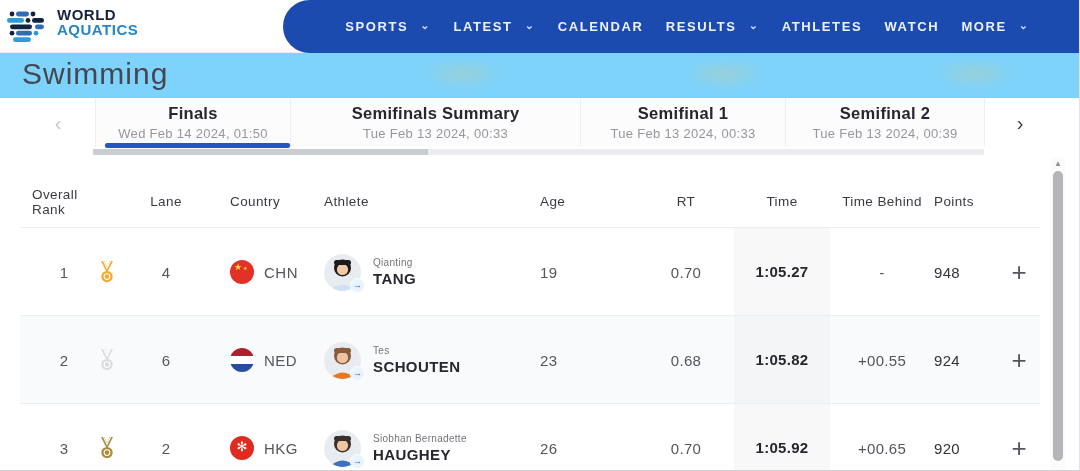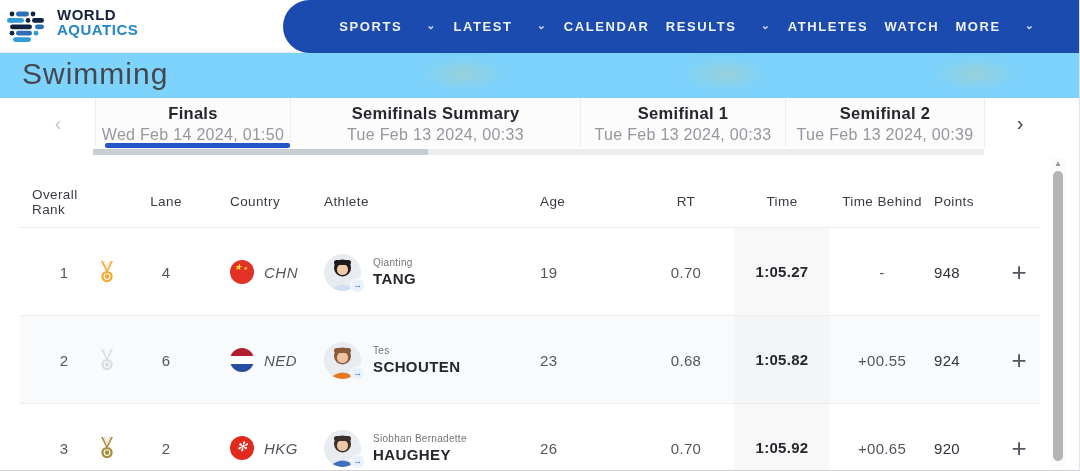--- a/index.html
+++ b/index.html
@@ -14,21 +14,21 @@
   .header { position:absolute; left:0; top:0; width:1080px; height:53px; background:#ffffff; border-bottom:1px solid #ededf0; z-index:5; }
   .logo { position:absolute; left:5px; top:7px; display:flex; align-items:flex-start; gap:8px; }
   .logo-mark { width:44px; height:40px; }
   .logo-text { line-height:1.02; letter-spacing:.5px; }
   .logo-text .l1 { font-size:15px; font-weight:bold; color:#16233c; }
   .logo-text .l2 { font-size:15px; font-weight:bold; color:#2286c9; }
 
   .nav { position:absolute; left:283px; top:0; right:0; height:53px;
     background:#1c4bb0; border-radius:27px 0 0 27px;
     display:flex; align-items:center; justify-content:space-evenly; padding:0 28px 0 40px; }
-  .nav-item { display:flex; align-items:center; gap:24px; color:#eef2fb; font-size:13px;
+  .nav-item { display:flex; align-items:center; gap:12px; color:#eef2fb; font-size:13px;
     letter-spacing:1.6px; font-weight:bold; cursor:pointer; white-space:nowrap; }
   .nav-item .chev { font-size:11px; color:#cdd9f2; transform:translateY(-1px); }
 
   
   .title-band { position:absolute; left:0; top:53px; width:1080px; height:45px; background:#7dd3fc; }
   .page-title { position:absolute; left:22px; top:4px; font-size:30px; font-weight:300; letter-spacing:1px; color:#46464f; }
   .blob { position:absolute; top:6px; width:86px; height:30px; border-radius:14px;
     background:radial-gradient(ellipse at center, rgba(186,205,178,.55), rgba(186,205,178,0) 70%);
     filter:blur(5px); }
   .blob.b1 { left:420px; } .blob.b2 { left:682px; } .blob.b3 { left:932px; }
@@ -37,21 +37,21 @@
   .tabs-zone { position:absolute; left:0; top:98px; width:1080px; height:62px; background:#ffffff; }
   .tab-arrow { position:absolute; top:10px; width:28px; height:30px; display:flex; align-items:center; justify-content:center;
     font-size:20px; cursor:pointer; }
   .tab-arrow.prev { left:44px; color:#c6c6cc; }
   .tab-arrow.next { left:1006px; color:#3c3c46; }
   .tabs { position:absolute; left:95px; top:0; width:840px; height:49px; display:flex; }
   .tab { flex:0 0 auto; height:49px; padding-top:6px; text-align:center; cursor:pointer;
     background:#fcfcfd; border-left:1px solid #eeeef2; }
   .tab:last-child { border-right:1px solid #eeeef2; }
   .tab .tab-label { font-size:16.5px; font-weight:bold; color:#26262e; letter-spacing:.3px; }
-  .tab .tab-date { font-size:16px; color:#96969e; margin-top:3px; letter-spacing:.3px; }
+  .tab .tab-date { font-size:13px; color:#96969e; margin-top:3px; letter-spacing:.3px; }
   .tab.t0 { width:195px; } .tab.t1 { width:290px; } .tab.t2 { width:205px; } .tab.t3 { width:200px; }
   .active-indicator { position:absolute; left:105px; top:45px; width:185px; height:5px; background:#2157c4; border-radius:2px; }
   .tabs-scrollbar { position:absolute; left:93px; top:51px; width:891px; height:6px; background:#eaecef; }
   .tabs-scrollbar .thumb { position:absolute; left:0; top:0; width:335px; height:6px; background:#c9ced3; }
 
   
   .table-wrap { position:absolute; left:0; top:176px; width:1040px; height:305px; background:#ffffff; border-bottom:1px solid #c9c9cd; }
   .grid-row { display:grid; grid-template-columns:76px 44px 52px 96px 236px 130px 80px 96px 104px 64px 42px; margin-left:20px; width:1020px; }
   .thead { height:51px; align-items:center; }
   .thead .th { font-size:13.5px; color:#3a3a44; letter-spacing:.4px; }
@@ -71,21 +71,21 @@
   .c-expand { text-align:center; }
 
   .cell { font-size:15px; color:#55555e; letter-spacing:.3px; }
   .cell.time-val { font-weight:bold; color:#26262e; }
   .cell.points-val { color:#33333c; }
   .trow .c-time { background:rgba(110,110,125,0.05); height:88px; line-height:88px; }
   .trow.alt .c-time { background:rgba(110,110,125,0.035); }
 
   .medal { width:22px; height:24px; display:inline-block; vertical-align:middle; }
 
-  .country-cell { display:flex; align-items:center; gap:10px;font-style:italic; }
+  .country-cell { display:flex; align-items:center; gap:10px; }
   .flag { width:24px; height:24px; border-radius:50%; flex:0 0 24px; position:relative; overflow:hidden; }
   .flag-chn { background:#e23227; }
   .flag-chn::before { content:"★"; position:absolute; left:4px; top:2px; color:#ffde33; font-size:9px; }
   .flag-chn::after { content:"★"; position:absolute; left:13px; top:5px; color:#ffde33; font-size:5px; }
   .flag-ned { background:linear-gradient(#b01f2e 0 34%, #ffffff 34% 66%, #274d9e 66%); }
   .flag-hkg { background:#e02a1e; }
   .flag-hkg::before { content:"✻"; position:absolute; left:0; right:0; top:3px; text-align:center; color:#ffffff; font-size:13px; }
   .ccode { font-size:15px; color:#55555e; letter-spacing:.5px; }
 
   .athlete-cell { display:flex; align-items:center; gap:12px; }

